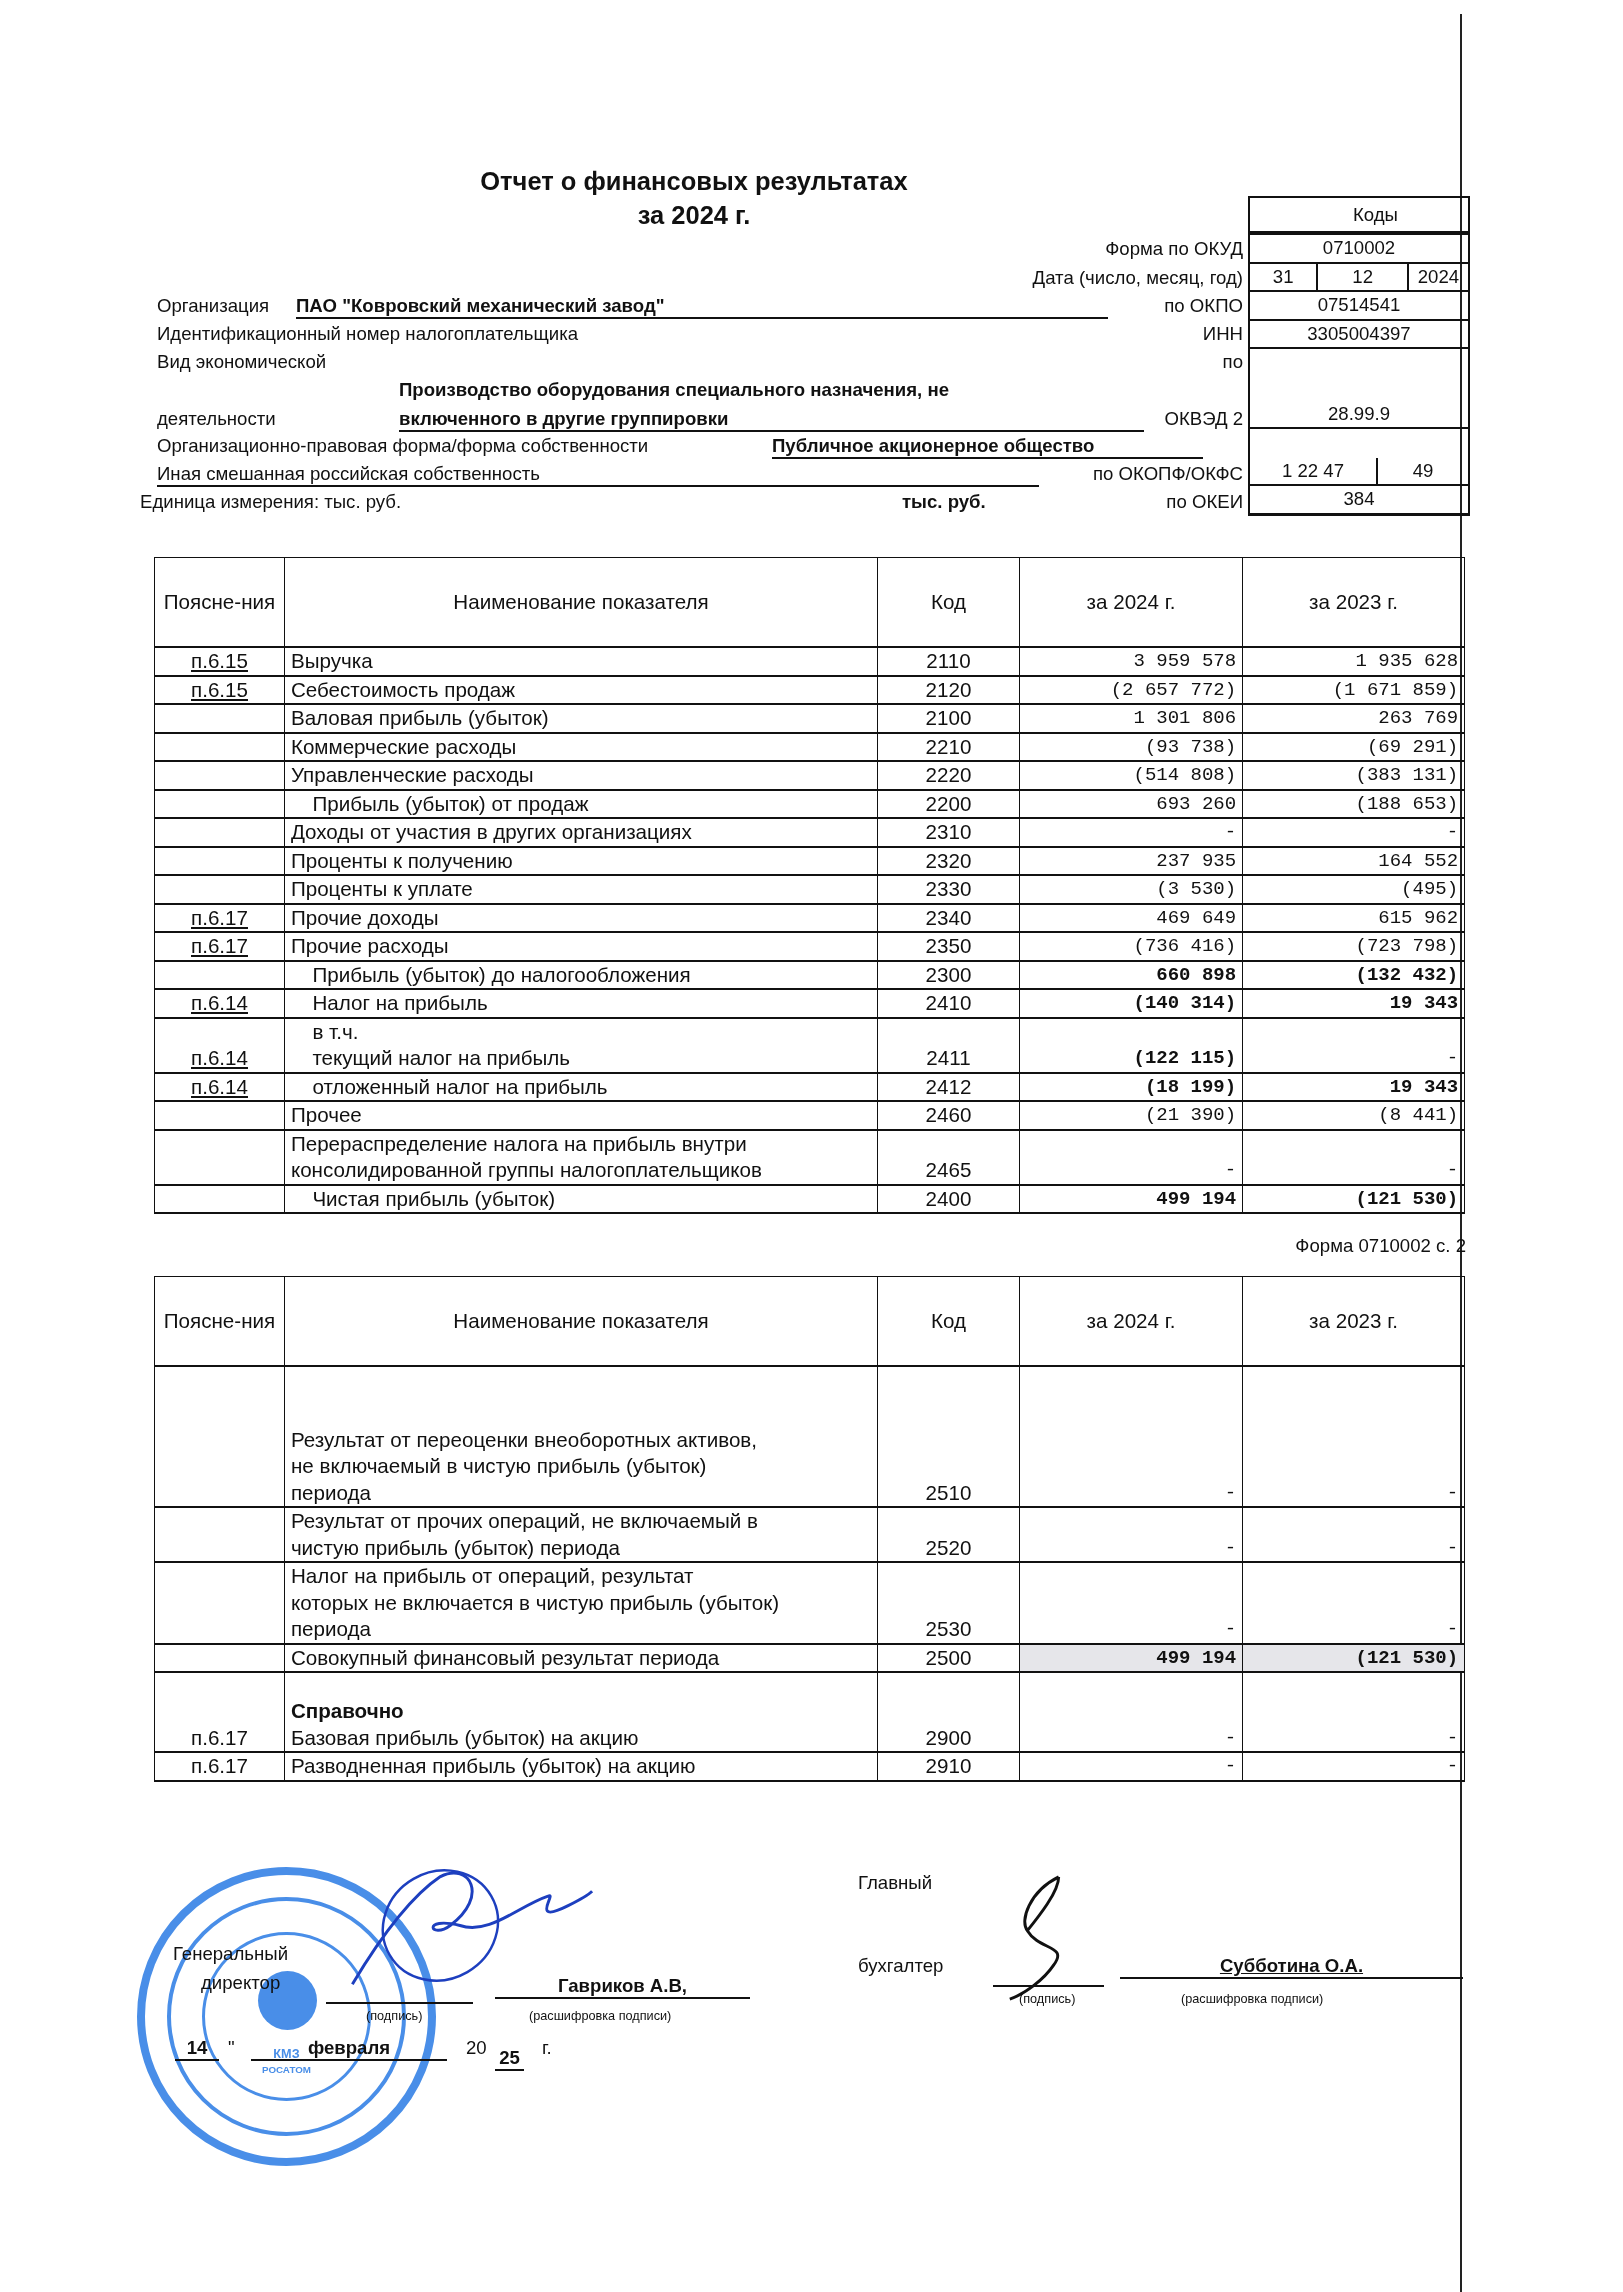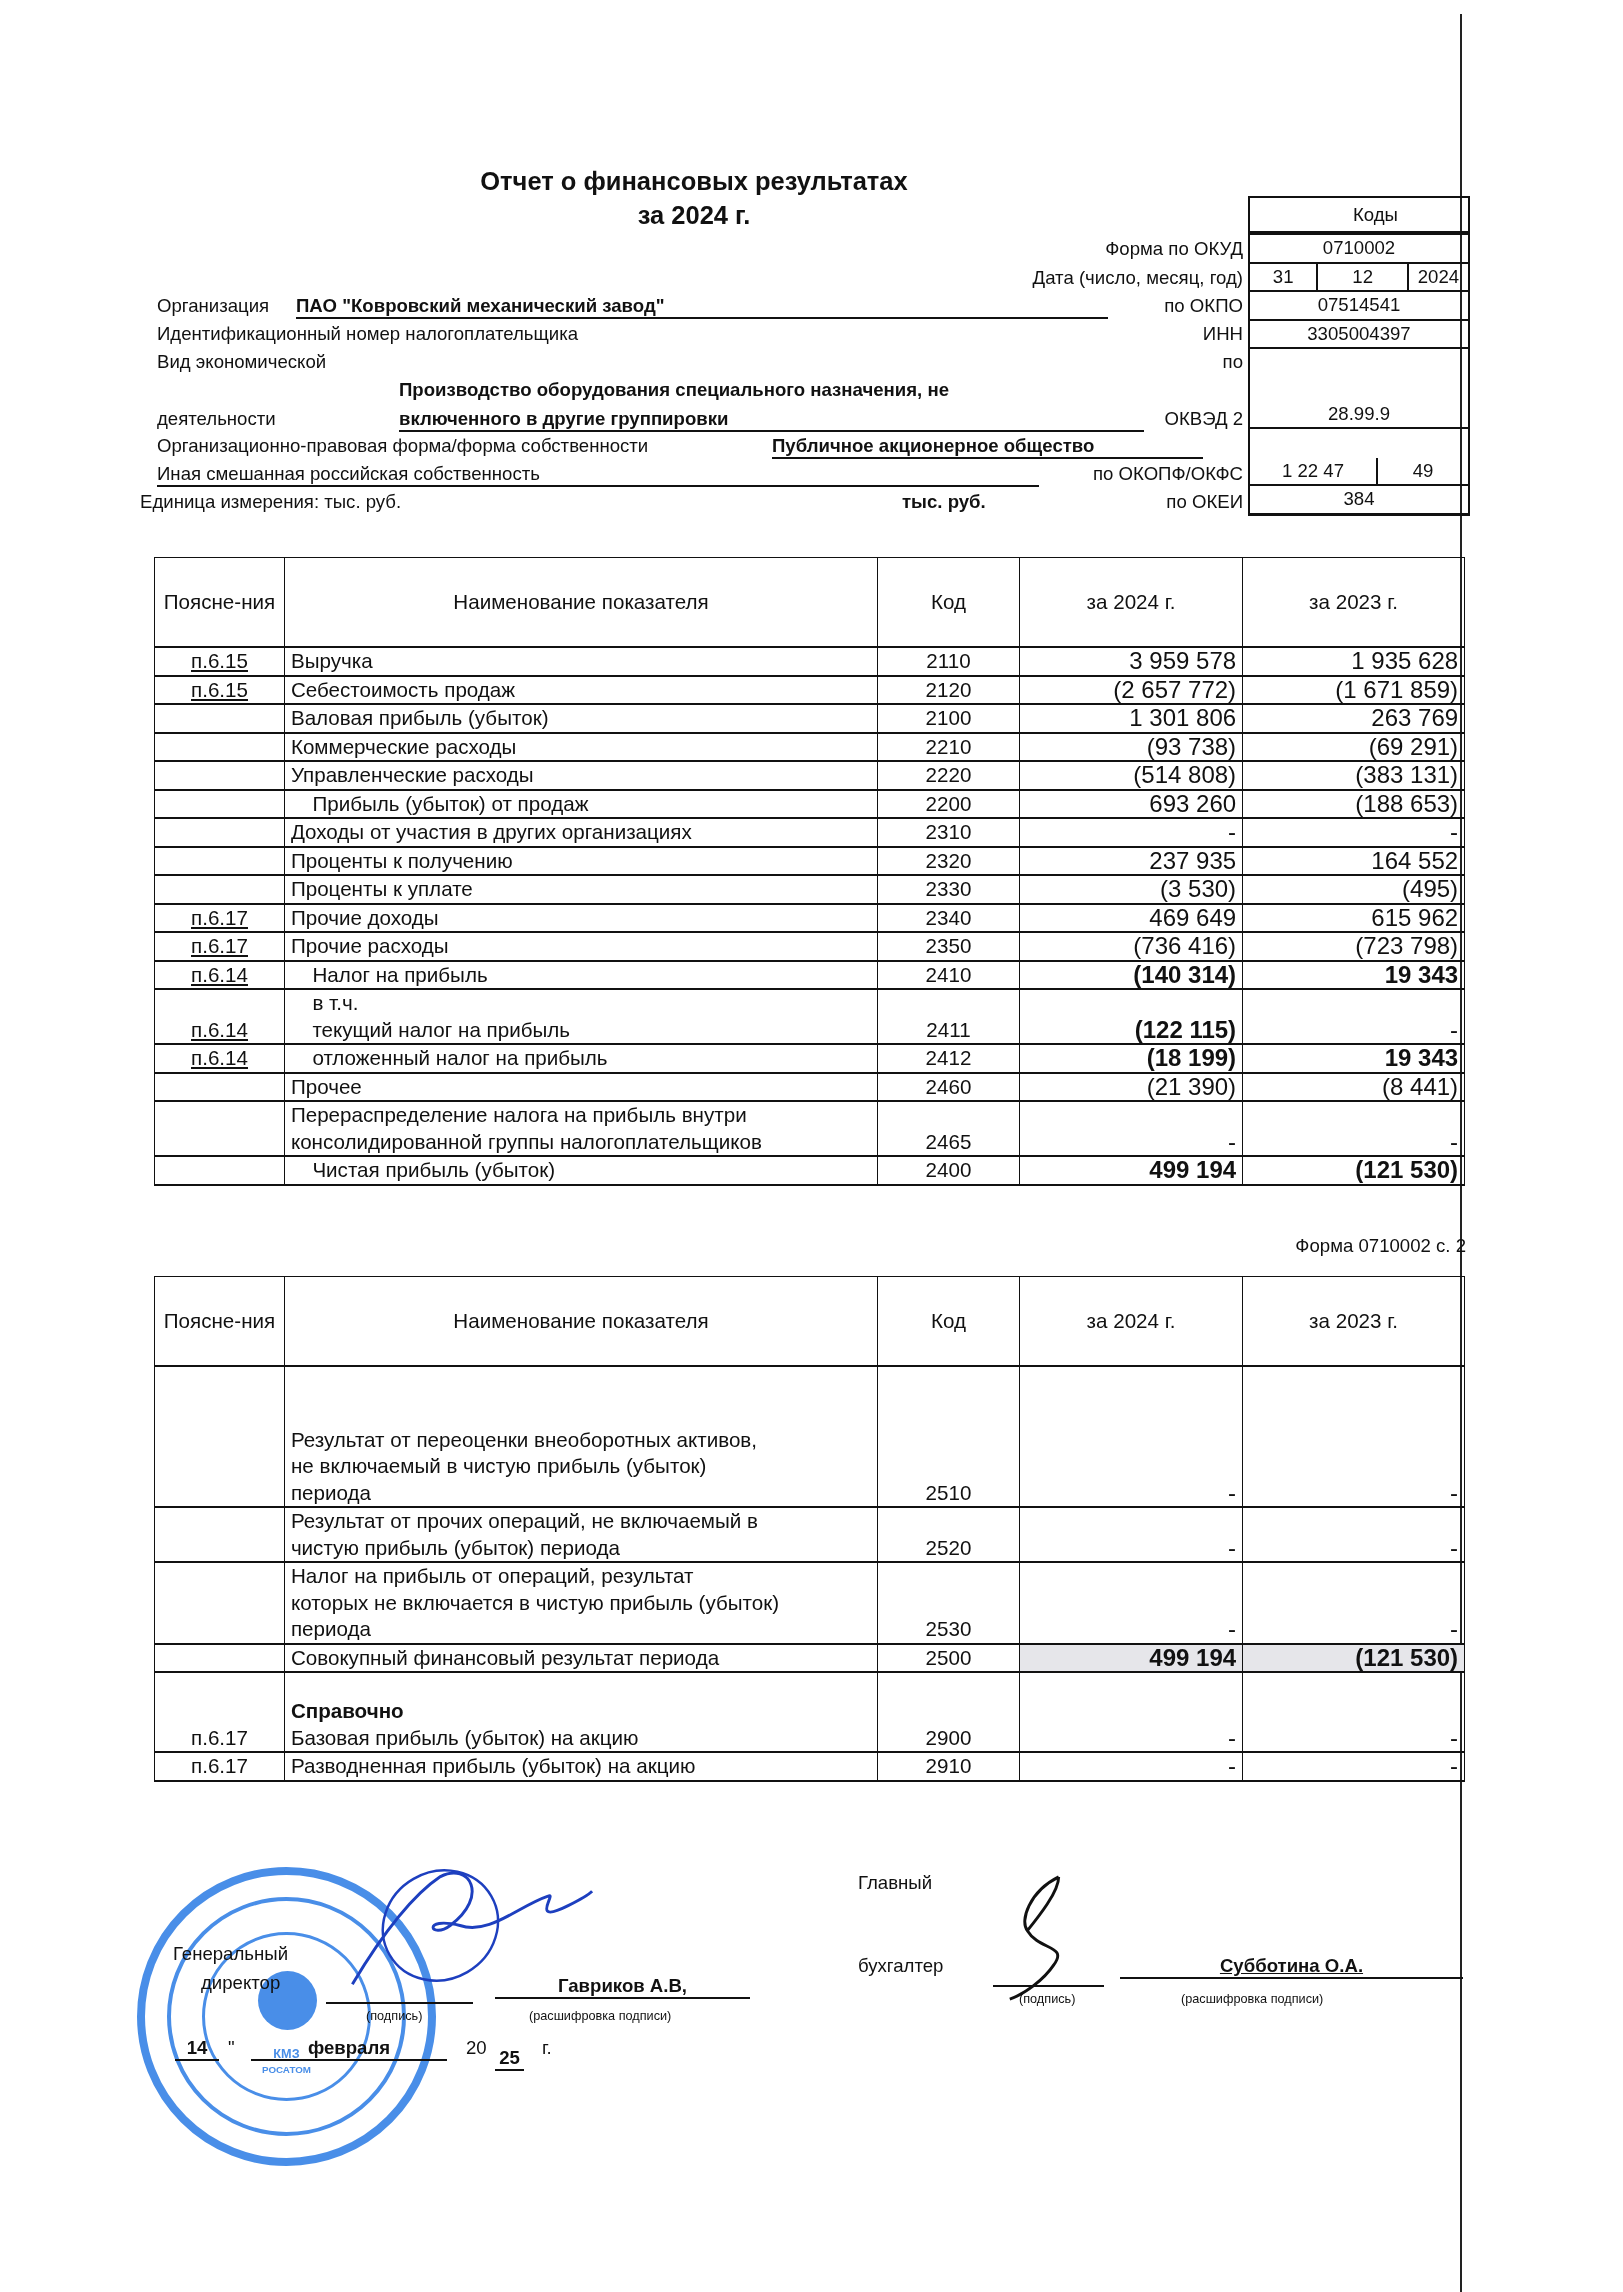--- a/index.html
+++ b/index.html
@@ -18,21 +18,21 @@
   .codes .c { flex:1; text-align:center; line-height:26.5px; }
   .codes .c + .c { border-left:2px solid #111; }
   
   table.fin { position:absolute; left:154px; width:1311px; border-collapse:collapse; table-layout:fixed; font-size:20.6px; }
   table.fin td, table.fin th { border:1.5px solid #111; padding:0 5.9px; vertical-align:bottom; line-height:26.5px; }
   table.fin tr { border-bottom:2px solid #111; }
   table.fin th { font-weight:normal; text-align:center; vertical-align:middle; height:88px; }
   .note { text-align:center; }
   .note.u span { text-decoration:underline; }
   .code { text-align:center; }
-  .num { text-align:right; font-family:Liberation Sans, sans-serif; font-size:24px; }
+  .num { text-align:right; font-family:Liberation Mono, monospace; font-size:19px; }
   .num.b { font-weight:bold; }
   .indent { padding-left:27.4px !important; }
   .shade { background:#e6e6ea; }
   .vline { position:absolute; left:1460px; top:13.7px; width:2px; height:2279px; background:#222; }
   .stamp { position:absolute; left:137px; top:1867px; width:299px; height:299px; border-radius:50%;
            border:8.8px solid #2a7be4; box-sizing:border-box; opacity:0.85; }
   .stamp .ring { position:absolute; inset:21.6px; border-radius:50%; border:4.9px solid #2a7be4; }
   .stamp .ring2 { position:absolute; inset:57px; border-radius:50%; border:3.9px solid #2a7be4; }
   .stamp .logo { position:absolute; left:113px; top:96px; width:59px; height:59px; border-radius:50%; background:#2a7be4; }
   .stamp .kmz { position:absolute; left:0; width:100%; text-align:center; color:#2a7be4; font-size:12.7px; font-weight:bold; }
@@ -183,20 +183,27 @@
         <td class="code">2340</td>
         <td class="num">469 649</td>
         <td class="num">615 962</td>
       </tr>
   <tr>
         <td class="note u"><span>п.6.17</span></td>
         <td>Прочие расходы</td>
         <td class="code">2350</td>
         <td class="num">(736 416)</td>
         <td class="num">(723 798)</td>
+      </tr>
+  <tr>
+        <td class="note"></td>
+        <td class="indent">Прибыль (убыток) до налогообложения</td>
+        <td class="code">2300</td>
+        <td class="num b">660 898</td>
+        <td class="num b">(132 432)</td>
       </tr>
   <tr>
         <td class="note u"><span>п.6.14</span></td>
         <td class="indent">Налог на прибыль</td>
         <td class="code">2410</td>
         <td class="num b">(140 314)</td>
         <td class="num b">19 343</td>
       </tr>
   <tr>
         <td class="note u"><span>п.6.14</span></td>

